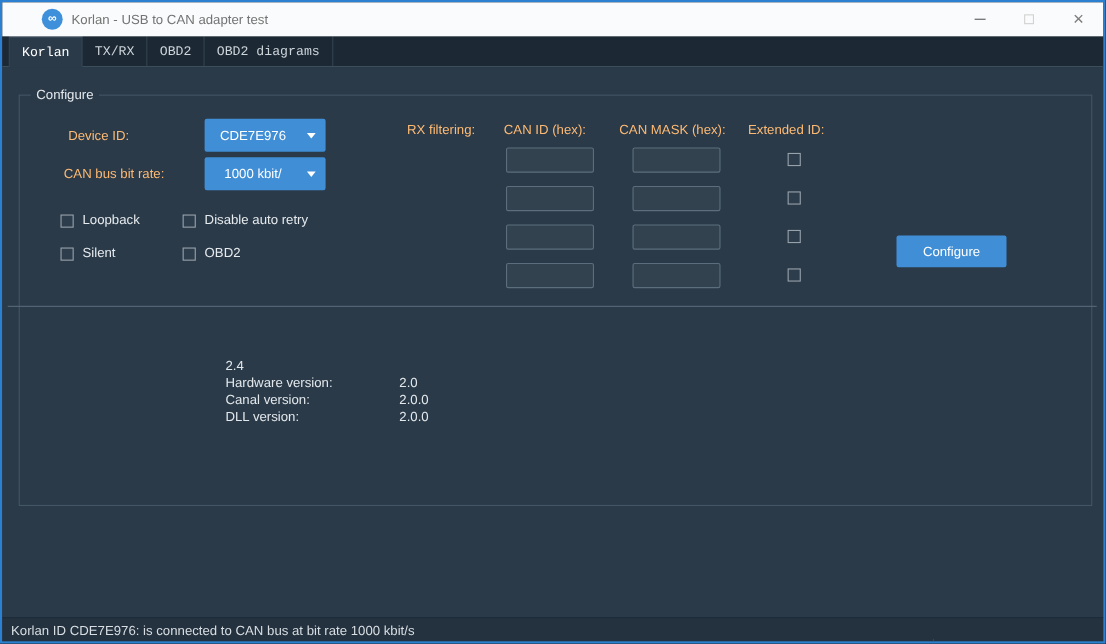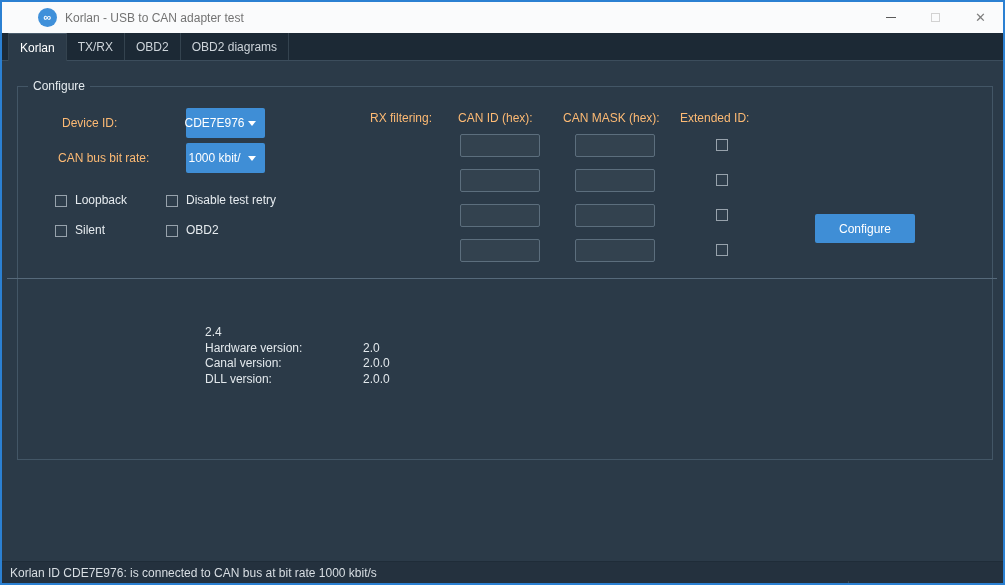--- a/index.html
+++ b/index.html
@@ -29,21 +29,21 @@
   .glyph-max { width:9px; height:9px; border:1px solid #d2d2d2; }
   .glyph-close { font-size:13px; color:#7d7d7d; line-height:1; }
 
   
   .tabbar {
     flex:0 0 auto; height:28px; background:#1c2935; display:flex;
     border-bottom:1px solid #3c4d5c; padding-left:6px;
   }
   .tab {
     padding:0 11px; display:flex; align-items:center; font-size:12px;
-    color:#cdd4da; border-right:1px solid #34434f; cursor:default;
+    color:#cdd4da; border-right:1px solid #34434f; cursor:default;font-family:Liberation Mono, monospace;
   }
   .tab:first-child { border-left:1px solid #34434f; }
   .tab.active {
     background:#2b3a48; color:#ffffff;
     border-top:1px solid #4a5c6b; margin-bottom:-1px;
   }
 
   
   .content { position:relative; flex:1 1 auto; background:#2b3a48; }
 
@@ -52,21 +52,21 @@
     border:1px solid #435666;
   }
   .legend {
     position:absolute; top:-8px; left:10px; padding:0 5px;
     background:#2b3a48; font-size:12px; color:#e4eaee;
   }
 
   .g-label { position:absolute; font-size:12px; color:#fdba74; white-space:nowrap; }
 
   .dropdown {
-    position:absolute; width:79px; height:30px; background:#3f8ed6;
+    position:absolute; width:110px; height:30px; background:#3f8ed6;
     border-radius:2px; display:flex; align-items:center; justify-content:center;
     padding-right:22px; cursor:default;
   }
   .dropdown .dd-text { color:#ffffff; font-size:12px; }
   .dd-arrow {
     position:absolute; right:9px; top:13px; width:0; height:0;
     border-left:4px solid transparent; border-right:4px solid transparent;
     border-top:5px solid #ffffff;
   }
 
@@ -161,21 +161,21 @@
         <span class="dd-text">1000 kbit/</span>
         <span class="dd-arrow"></span>
       </div>
 
       <div class="opt" style="left:37px; top:106px;">
         <span class="cb"></span>
         <span class="opt-label">Loopback</span>
       </div>
       <div class="opt" style="left:148px; top:106px;">
         <span class="cb"></span>
-        <span class="opt-label">Disable test retry</span>
+        <span class="opt-label">Disable auto retry</span>
       </div>
       <div class="opt" style="left:37px; top:136px;">
         <span class="cb"></span>
         <span class="opt-label">Silent</span>
       </div>
       <div class="opt" style="left:148px; top:136px;">
         <span class="cb"></span>
         <span class="opt-label">OBD2</span>
       </div>
 

